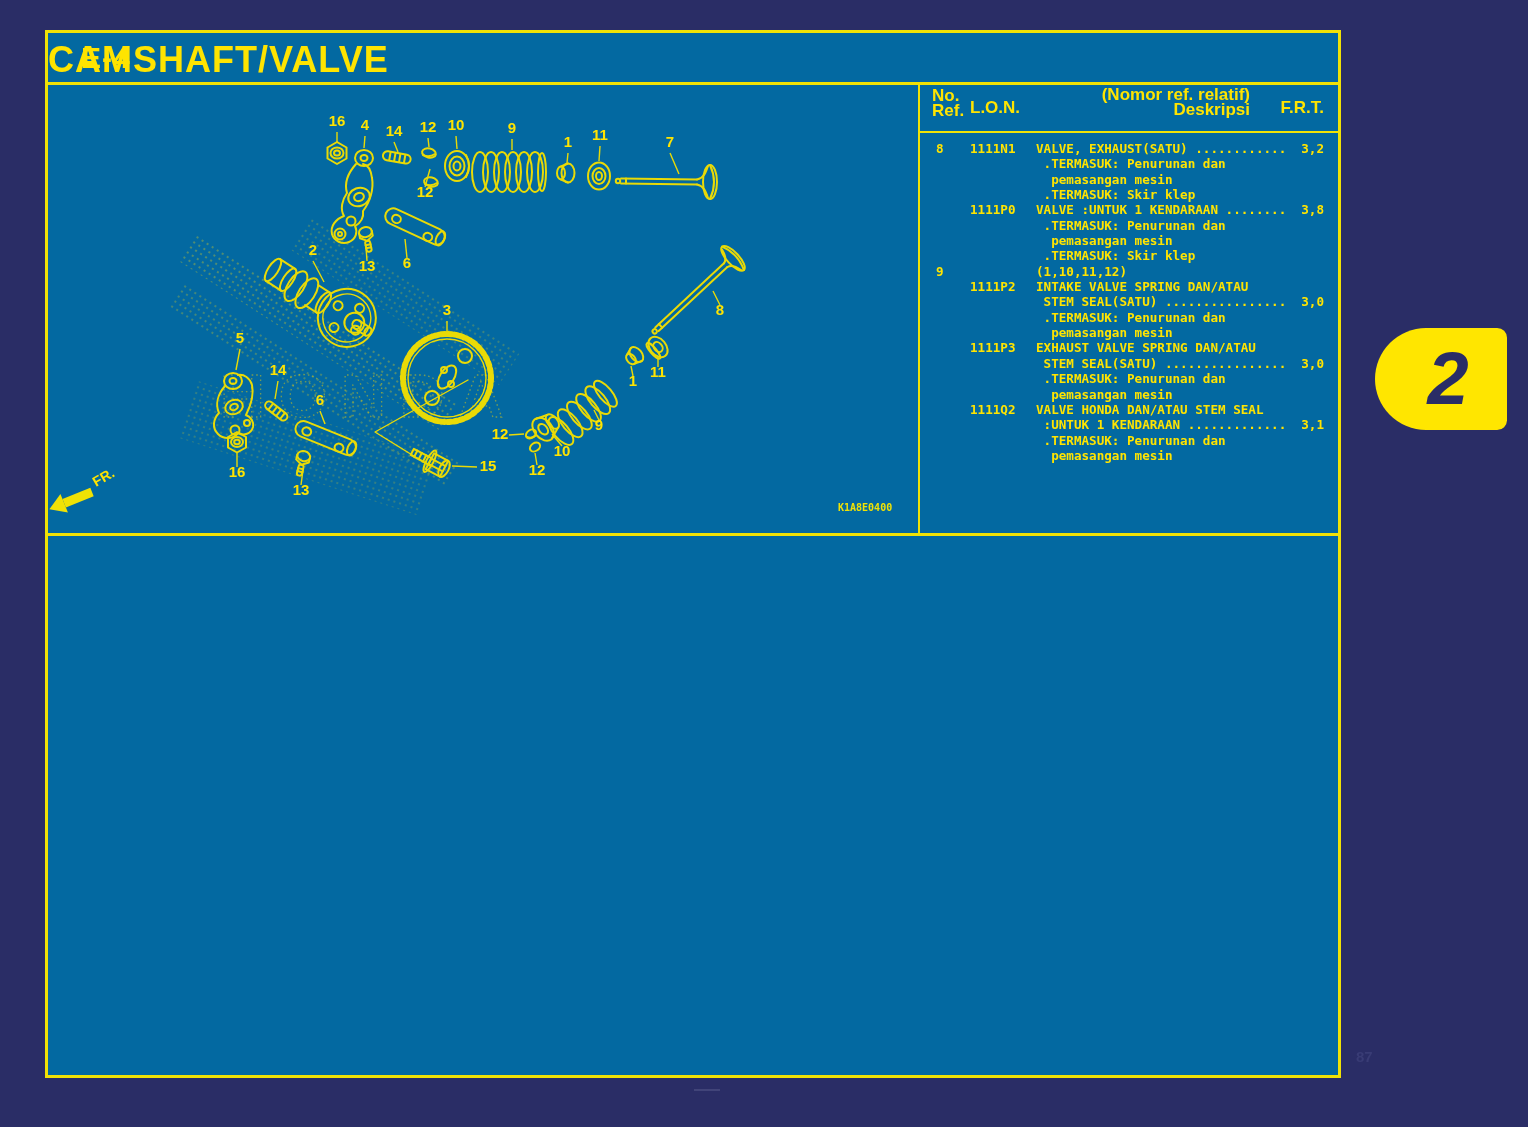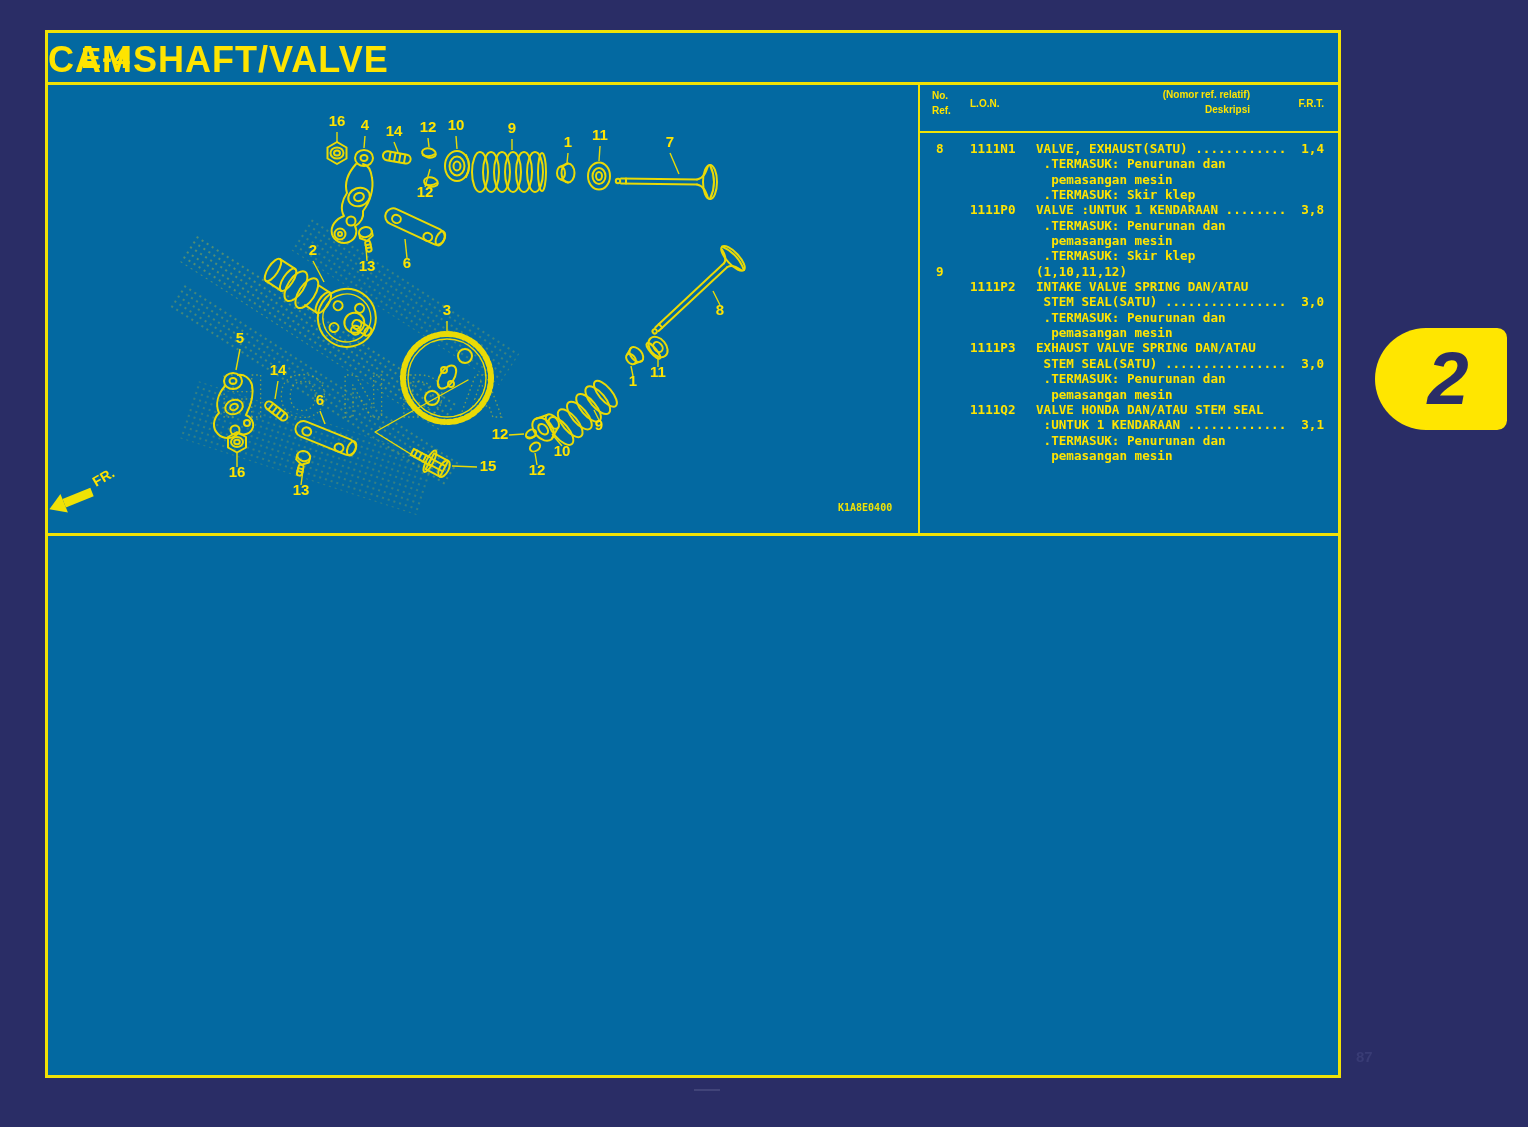--- a/index.html
+++ b/index.html
@@ -13,21 +13,21 @@
     border:3px solid #f0e205;background:#0369a1;
   }
   
   .hdr{position:absolute;left:0;top:0;width:100%;height:49px;border-bottom:3px solid #f0e205;}
   .sec{position:absolute;left:33px;top:8px;color:#ffe400;font-weight:bold;font-size:30px;letter-spacing:1px;}
   .ttl{position:absolute;left:0;top:6px;width:100%;text-align:left;color:#ffe400;font-weight:bold;font-size:36px;letter-spacing:1px;}
   
   .topsec{position:absolute;left:0;top:52px;width:100%;height:448px;border-bottom:3px solid #f0e205;}
   #diagram{position:absolute;left:0;top:0;width:870px;height:448px;}
   .tablepanel{position:absolute;left:870px;top:0;width:420px;height:448px;border-left:2px solid #f0e205;box-sizing:border-box;}
-  .thead{position:absolute;left:0;top:0;width:100%;height:46px;border-bottom:2px solid #f0e205;color:#ffe400;font-weight:bold;font-size:10px;}
+  .thead{position:absolute;left:0;top:0;width:100%;height:46px;border-bottom:2px solid #f0e205;color:#ffe400;font-weight:bold;font-size:17px;}
   .th-ref{position:absolute;left:12px;top:4px;line-height:14.5px;}
   .th-ref span{display:block;}
   .th-lon{position:absolute;left:50px;top:13px;}
   .th-desc{position:absolute;left:100px;top:3px;width:230px;text-align:right;line-height:14.5px;}
   .th-desc span{display:block;}
   .th-frt{position:absolute;right:14px;top:13px;}
   .tbody{position:absolute;left:0;top:48px;width:100%;padding-top:8px;}
   .tline{position:relative;height:15.35px;color:#ffe400;
     font-family:"DejaVu Sans Mono","Liberation Mono",monospace;font-weight:bold;font-size:12.6px;line-height:15.35px;}
   .c-ref{position:absolute;left:16px;}
@@ -382,21 +382,21 @@
           <span>(Nomor ref. relatif)</span>
           <span>Deskripsi</span>
         </div>
         <div class="th-frt">F.R.T.</div>
       </div>
       <div class="tbody" id="tbody">
           <div class="tline">
             <span class="c-ref">8</span>
             <span class="c-lon">1111N1</span>
             <span class="c-txt">VALVE, EXHAUST(SATU) ............</span>
-            <span class="c-frt">1,4</span>
+            <span class="c-frt">3,2</span>
           </div>
           <div class="tline">
             <span class="c-ref"></span>
             <span class="c-lon"></span>
             <span class="c-txt"> .TERMASUK: Penurunan dan</span>
             <span class="c-frt"></span>
           </div>
           <div class="tline">
             <span class="c-ref"></span>
             <span class="c-lon"></span>

